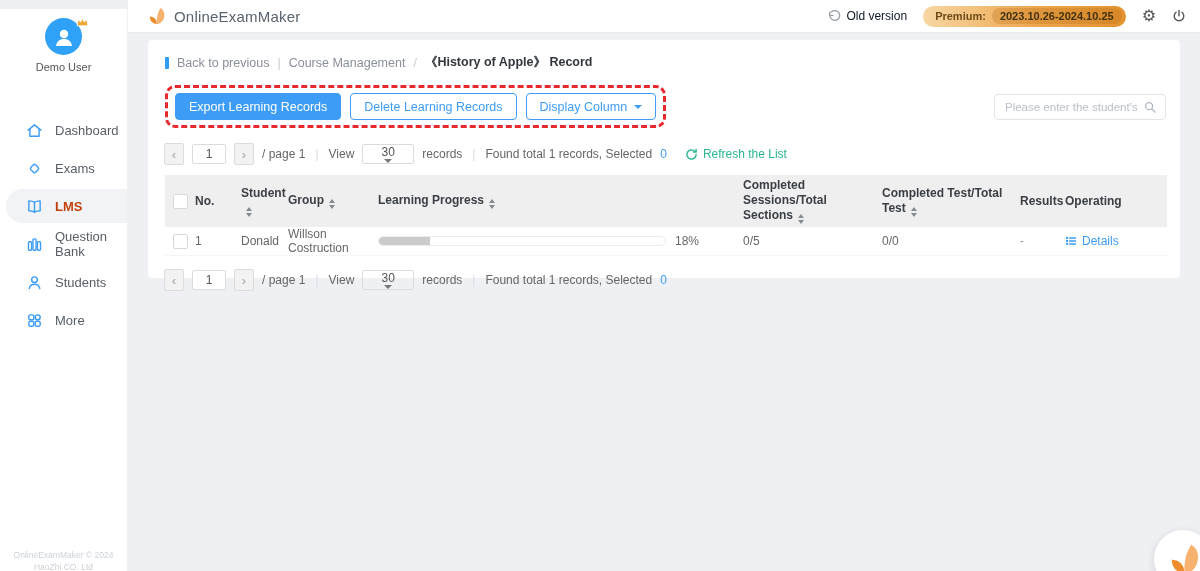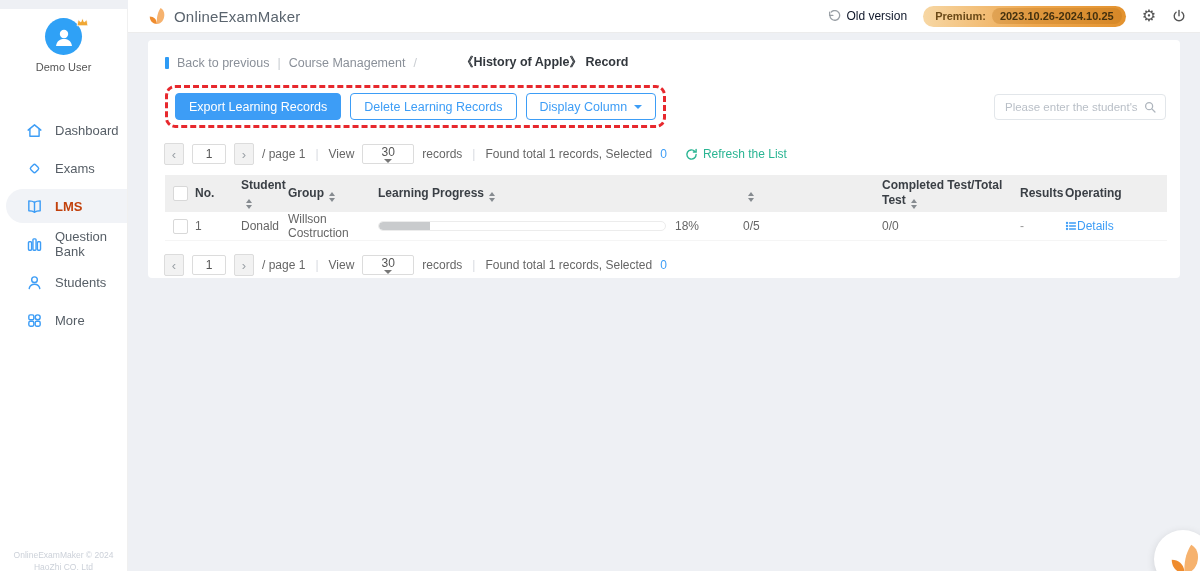--- a/index.html
+++ b/index.html
@@ -41,21 +41,21 @@
   .side-footer{position:absolute;bottom:6px;left:0;width:100%;text-align:center;
     font-size:8.5px;color:#ccd1d9;line-height:1.5;}
 
   
   .card{position:absolute;left:148px;top:40px;width:1032px;height:238px;background:#fff;
     border-radius:4px;box-sizing:border-box;z-index:2;}
   .breadcrumb{display:flex;align-items:center;gap:8px;padding:14px 0 0 17px;font-size:12.5px;}
   .bc-bar{width:4px;height:12px;background:#2e9bf5;border-radius:1px;}
   .bc-muted{color:#8a9099;}
   .bc-sep{color:#c9cdd2;}
-  .bc-current{color:#32373d;font-weight:bold;margin-left:36px;}
+  .bc-current{color:#32373d;font-weight:bold;}
 
   .toolbar{position:relative;margin-top:14px;padding:0 14px 0 11px;display:flex;
     align-items:center;justify-content:space-between;}
   .btn-annotation{border:3px dashed #e7282d;border-radius:10px;padding:5px 7px;display:flex;
     align-items:center;gap:9px;margin-left:6px;}
   .btn{height:27px;border-radius:4px;font-size:12.5px;display:flex;align-items:center;
     padding:0 13px;cursor:pointer;box-sizing:border-box;}
   .btn-primary{background:#3d9df6;color:#fff;border:1px solid #3d9df6;}
   .btn-outline{background:#fff;color:#3d9df6;border:1px solid #3d9df6;}
   .caret{width:0;height:0;border-left:4px solid transparent;border-right:4px solid transparent;
@@ -95,21 +95,21 @@
     margin-left:8px;cursor:pointer;}
   .sort{display:inline-flex;flex-direction:column;gap:2px;margin-left:5px;vertical-align:1px;}
   .sort i{display:block;width:0;height:0;border-left:3.5px solid transparent;border-right:3.5px solid transparent;}
   .sort .up{border-bottom:4px solid #868b90;}
   .sort .down{border-top:4px solid #868b90;}
   .prog-wrap{display:flex;align-items:center;}
   .prog-track{width:288px;height:10px;border:1px solid #ececec;border-radius:5px;background:#fff;
     overflow:hidden;box-sizing:border-box;}
   .prog-fill{height:100%;background:#c9cbcd;border-radius:5px 0 0 5px;}
   .prog-label{margin-left:9px;color:#666;}
-  .details{display:flex;align-items:center;color:#3d9df6;cursor:pointer;}
+  .details{display:flex;align-items:center;gap:5px;color:#3d9df6;cursor:pointer;}
   .dash{color:#999;}
 
   
   .corner-logo{position:absolute;right:-12px;bottom:-17px;width:58px;height:58px;border-radius:50%;
     background:#fff;box-shadow:0 2px 8px rgba(0,0,0,.12);display:flex;align-items:center;
     justify-content:center;z-index:5;}
 </style>
 </head>
 <body>
 
@@ -298,21 +298,21 @@
               <i class="down"></i>
             </span></div>
         <div class="cell"><span>Group</span><span class="sort">
               <i class="up"></i>
               <i class="down"></i>
             </span></div>
         <div class="cell"><span>Learning Progress</span><span class="sort">
               <i class="up"></i>
               <i class="down"></i>
             </span></div>
-        <div class="cell"><span class="sort">
+        <div class="cell"><span>Completed Sessions/Total Sections</span><span class="sort">
               <i class="up"></i>
               <i class="down"></i>
             </span></div>
         <div class="cell"><span>Completed Test/Total Test</span><span class="sort">
               <i class="up"></i>
               <i class="down"></i>
             </span></div>
         <div class="cell"><span>Results</span></div>
         <div class="cell"><span>Operating</span></div>
       </div>

